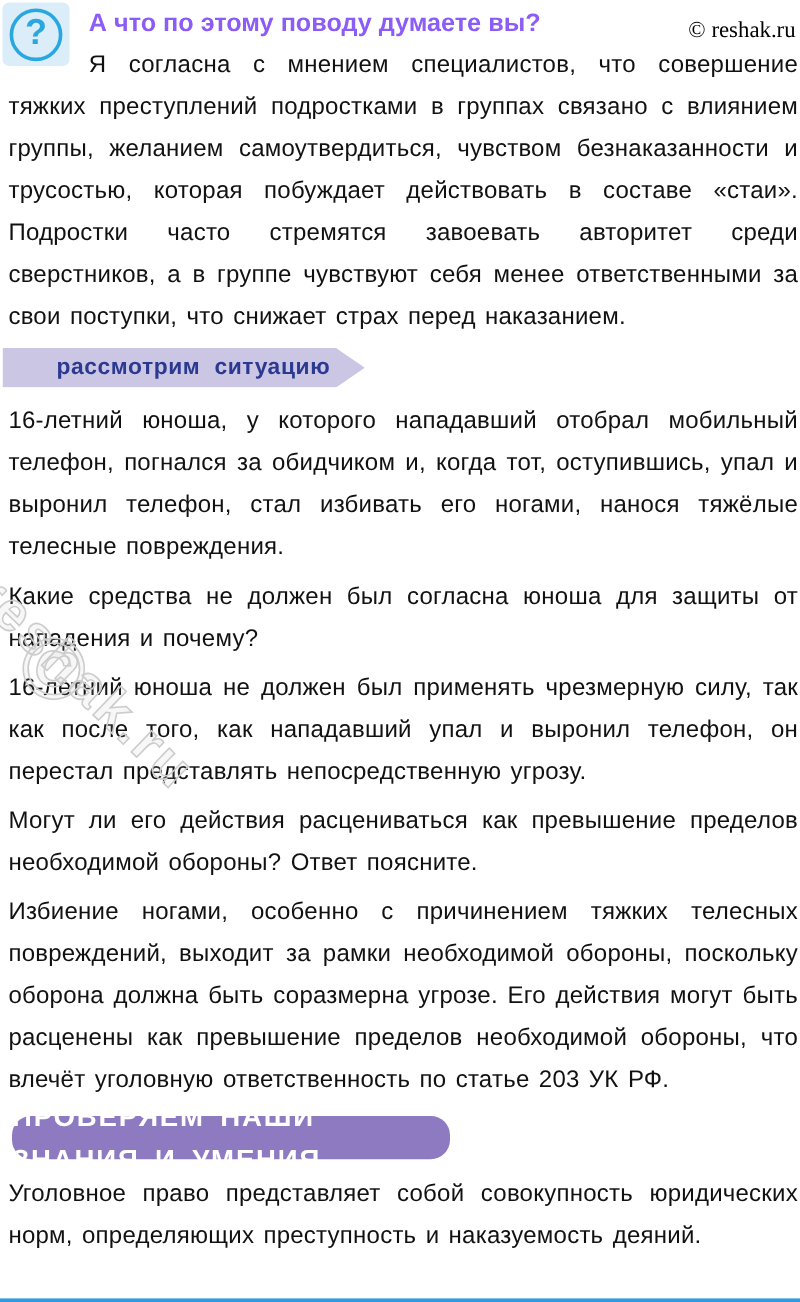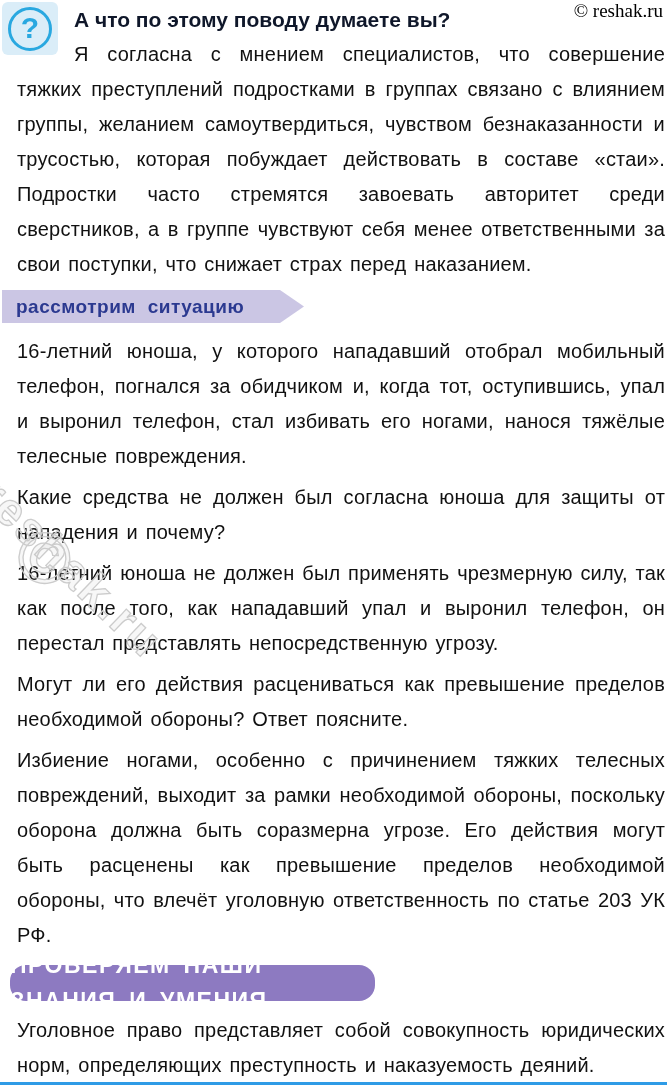--- a/index.html
+++ b/index.html
@@ -15,21 +15,21 @@
     position: relative;
     width: 663px;
     margin: 0 auto;
     padding-top: 2px;
     font-size: 20px;
     line-height: 35px;
   }
   
   .copyright {
     position: absolute;
-    top: 0; right: 2px;
+    top: 15px; right: 2px;
     font-family: "Liberation Serif", serif;
     font-size: 19px;
     line-height: 22px;
     color: #000000;
     white-space: nowrap;
   }
   
   .q-icon {
     float: left;
     width: 56px; height: 53px;
@@ -54,40 +54,41 @@
     font-weight: bold;
     font-size: 30px;
     line-height: 1;
     transform: translateY(-1px);
   }
   h1.heading {
     font-size: 21px;
     line-height: 35px;
     margin: 0;
     font-weight: bold;
-    color: #0f172a;
+    color: #8b5cf6;
   }
   p.body-text {
-    margin: 0 0 6px 15px;
+    margin: 0 0 6px 5px;
     text-align: justify;
     word-spacing: 2px;
     letter-spacing: 0.2px;
   }
   p.bold { font-weight: normal; }
   p.no-gap { margin-bottom: 0; }
   
   .banner-arrow {
     position: relative;
     width: 302px;
     height: 33px;
     margin: 8px 0 11px 0;
     background: #cbc6e4;
     clip-path: polygon(0 0, 278px 0, 302px 16.5px, 278px 33px, 0 33px);
     display: flex;
     align-items: center;
+    padding-left: 31px;
   }
   .banner-arrow .label {
     color: #2b3990;
     font-weight: bold;
     font-size: 19px;
     letter-spacing: 0.5px;
     word-spacing: 6px;
     padding-left: 14px;
     line-height: 33px;
   }

